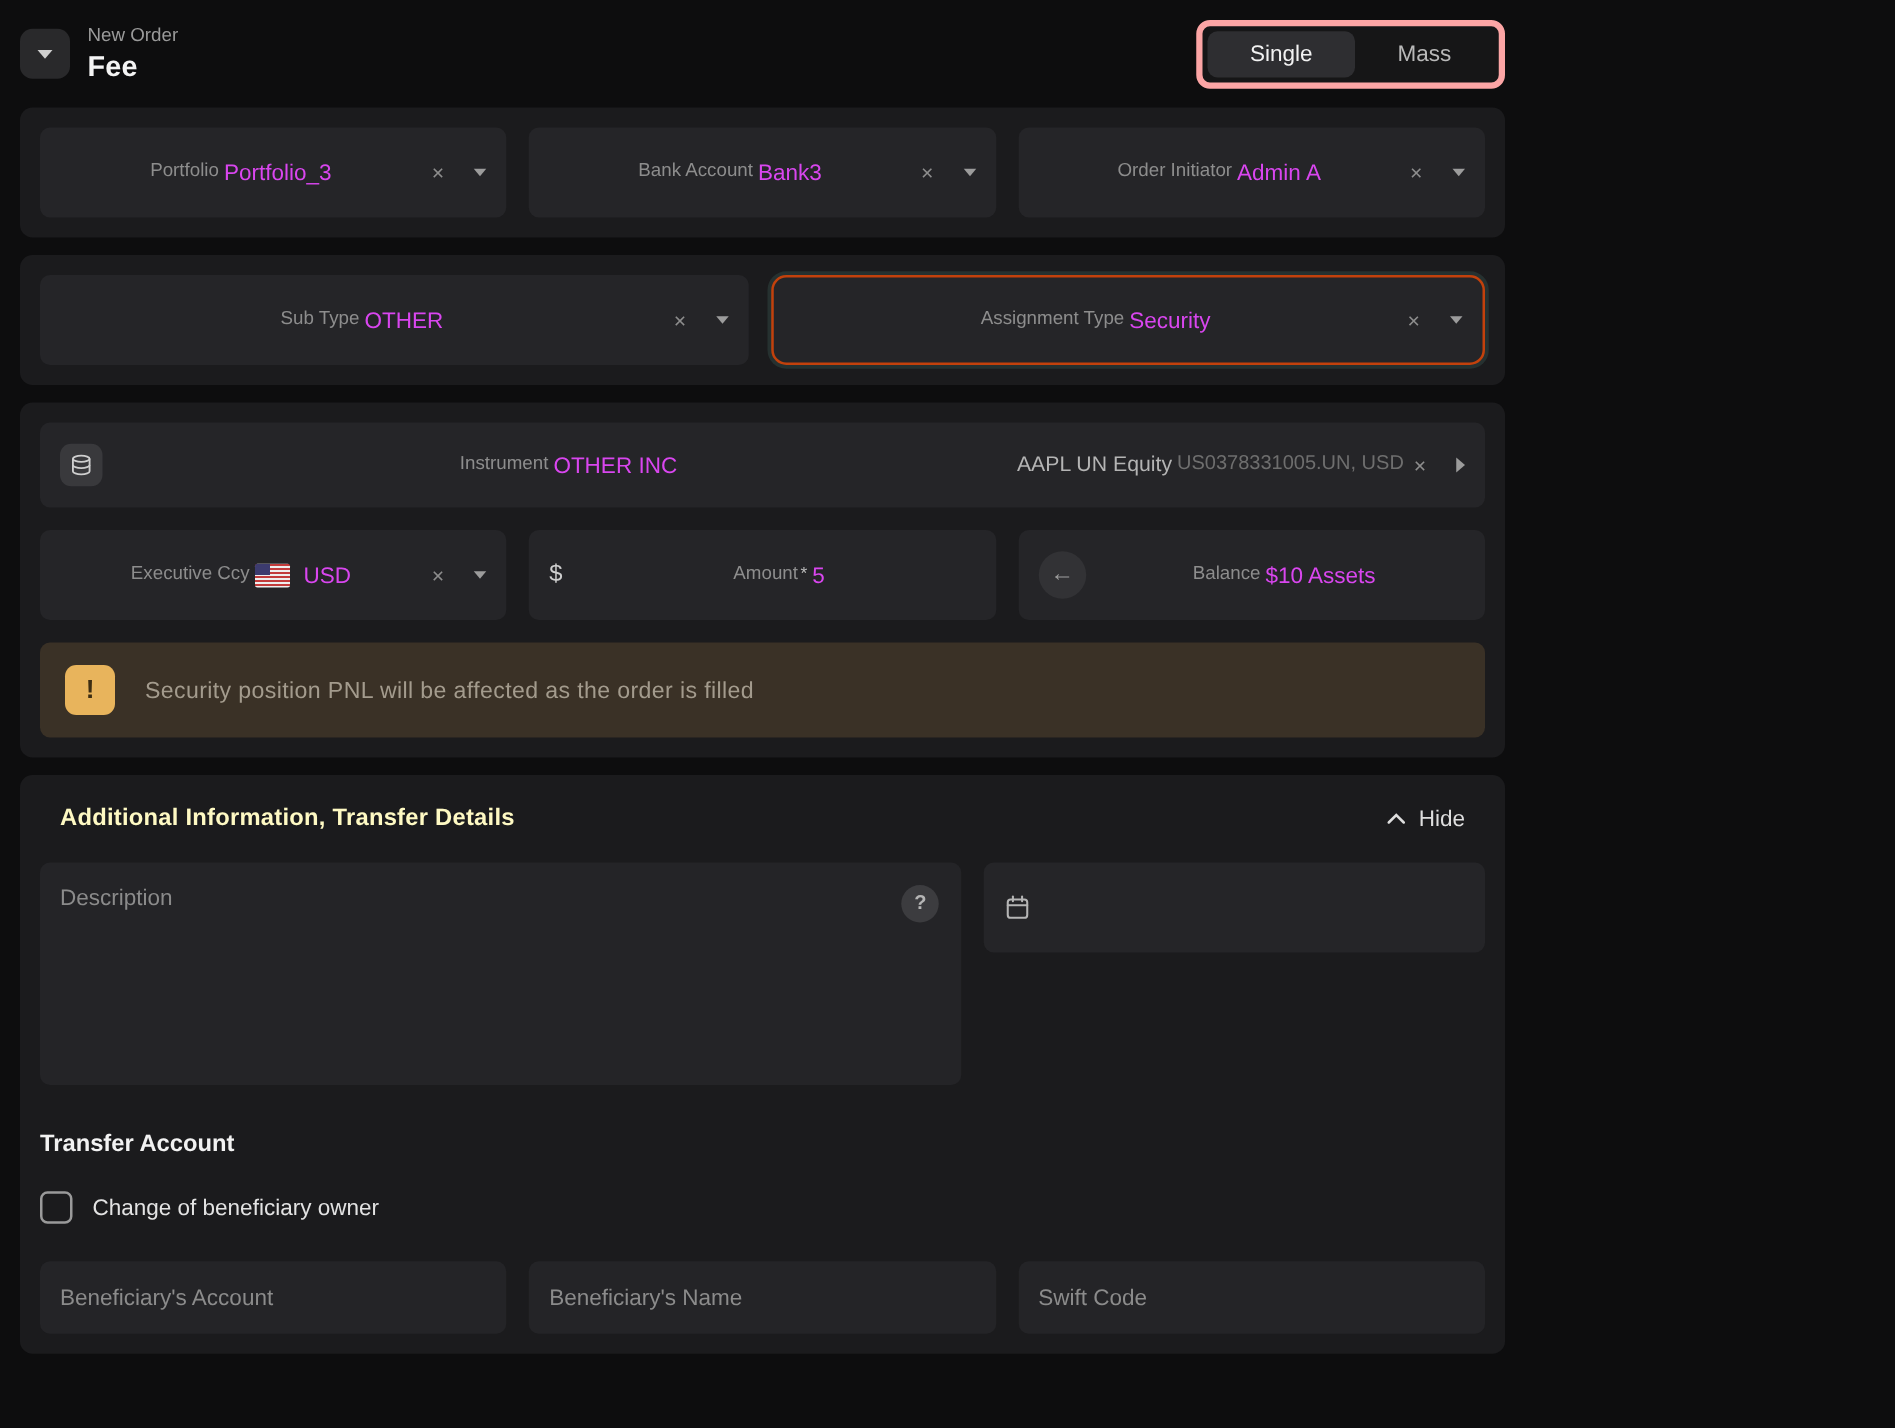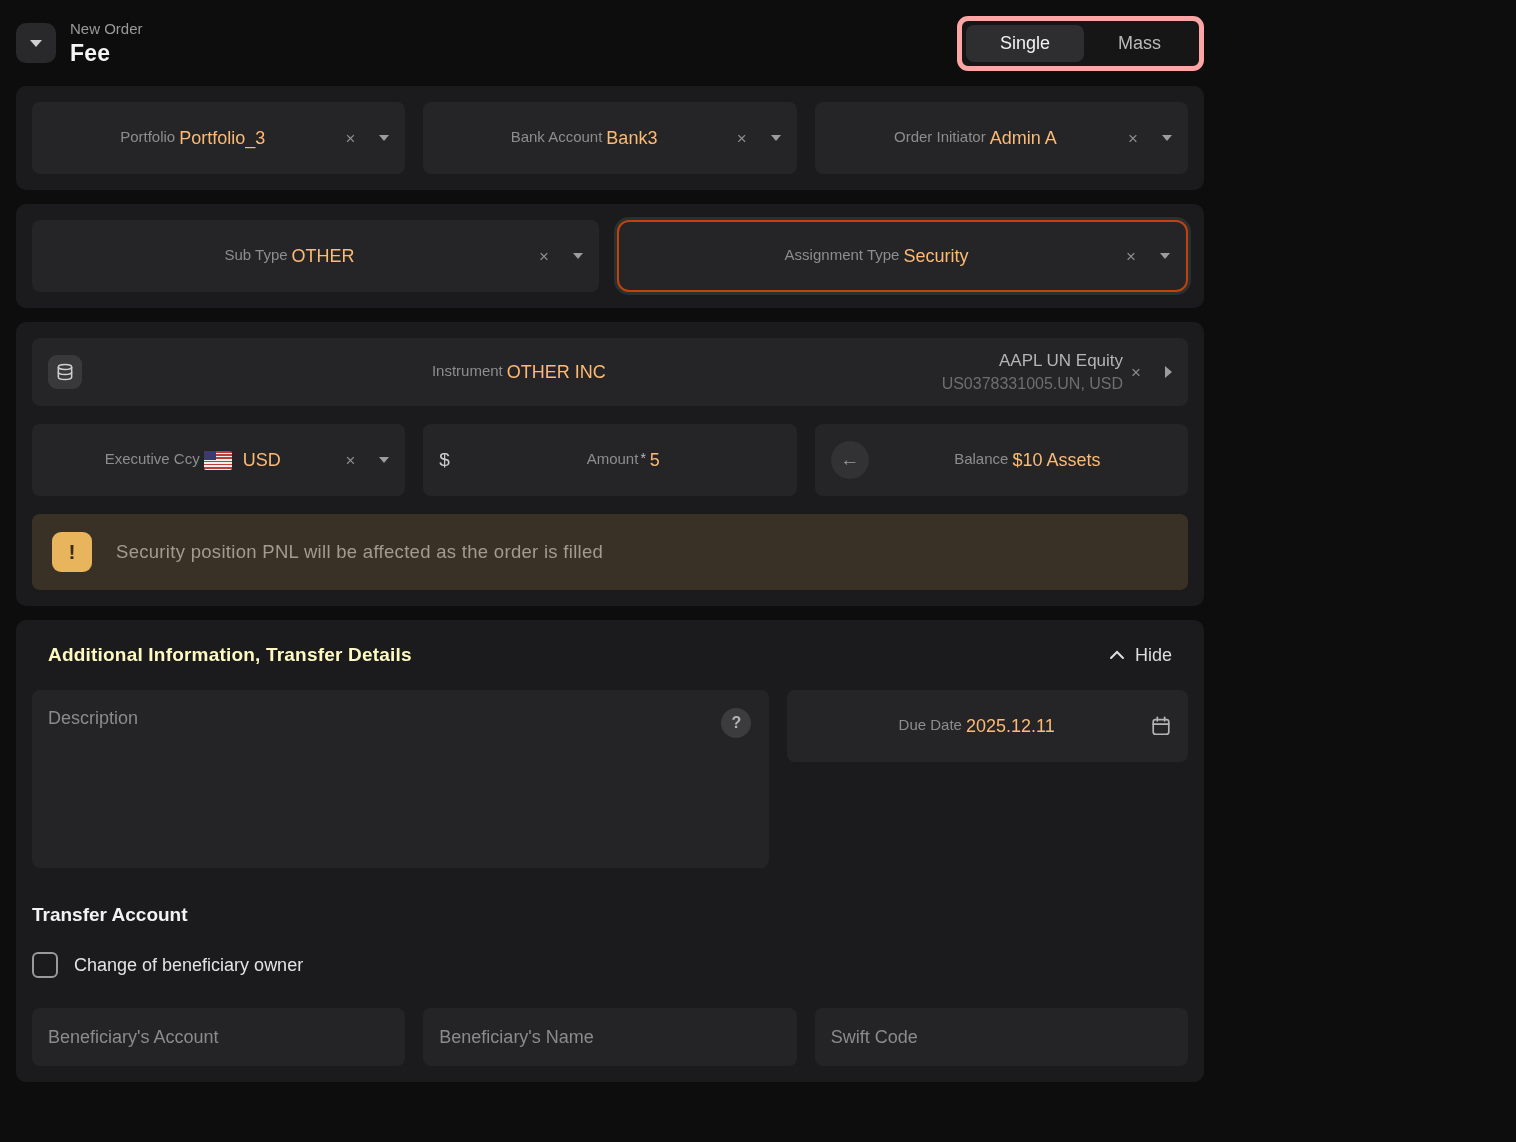--- a/index.html
+++ b/index.html
@@ -37,35 +37,35 @@
   .card { background:#1b1b1d; border-radius:10px; padding:16px; margin-bottom:14px; }
   .row { display:flex; gap:18px; }
 
   
   .field {
     flex:1; min-height:72px; background:#252528; border-radius:8px;
     display:flex; align-items:center; padding:0 16px; position:relative;
   }
   .texts { flex:1; display:flex; flex-direction:row; justify-content:center; gap:4px; min-width:0; }
   .f-label { font-size:15px; color:#8d8d8d; }
-  .f-value { font-size:18px; color:#fdba74; }
+  .f-value { font-size:18px; color:#d946ef; }
   .clear-x { color:#8d8d8d; font-size:17px; margin:0 24px 0 8px; cursor:pointer; line-height:1; }
   .chev-slot { cursor:pointer; display:flex; align-items:center; }
   .field.focused {
     border:2px solid #c2410c; border-radius:12px;
     box-shadow:0 0 0 3px rgba(121,212,193,0.12);
   }
 
   
   .instrument-field { min-height:68px; margin-bottom:18px; }
   .inst-icon {
     width:34px; height:34px; border-radius:9px; background:#39393c;
     display:flex; align-items:center; justify-content:center; margin-right:14px; flex:none;
   }
-  .inst-right { text-align:right; display:flex; flex-direction:column; gap:4px; margin-left:auto; }
+  .inst-right { text-align:right; display:flex; gap:4px; margin-left:auto; }
   .inst-ticker { font-size:17px; color:#b4b4b4; }
   .inst-isin { font-size:16px; color:#6e6e6e; }
   .flag {
     width:28px; height:19px; border-radius:2px; flex:none; margin-right:11px;
     background:repeating-linear-gradient(to bottom, #c23b3b 0 1.6px, #eeeeee 1.6px 3.2px);
     position:relative; overflow:hidden;
   }
   .flag::after { content:""; position:absolute; left:0; top:0; width:12px; height:9.5px; background:#3c3b6e; }
   .ccy-value-row { display:flex; align-items:center; }
   .currency-prefix { font-size:19px; color:#cfcfcf; margin-right:16px; }
@@ -272,24 +272,20 @@
       </button>
     </div>
 
     <div class="desc-row">
       <div class="desc-wrap">
         <textarea class="desc-input" placeholder="Description" style=""></textarea>
         <span class="help-circle">?</span>
       </div>
 
       <div class="field duedate-field">
-        <div class="texts">
-          <span class="f-label">Due Date</span>
-          <span class="f-value">2025.12.11</span>
-        </div>
         <span class="cal-slot">
           <svg width="22" height="22" viewBox="0 0 24 24" fill="none" stroke="#b5b5b5" stroke-width="1.8" stroke-linecap="round">
             <rect x="3.5" y="5" width="17" height="16" rx="2.5"></rect>
             <line x1="8" y1="2.5" x2="8" y2="6.5"></line>
             <line x1="16" y1="2.5" x2="16" y2="6.5"></line>
             <line x1="3.5" y1="10" x2="20.5" y2="10"></line>
           </svg>
         </span>
       </div>
     </div>

